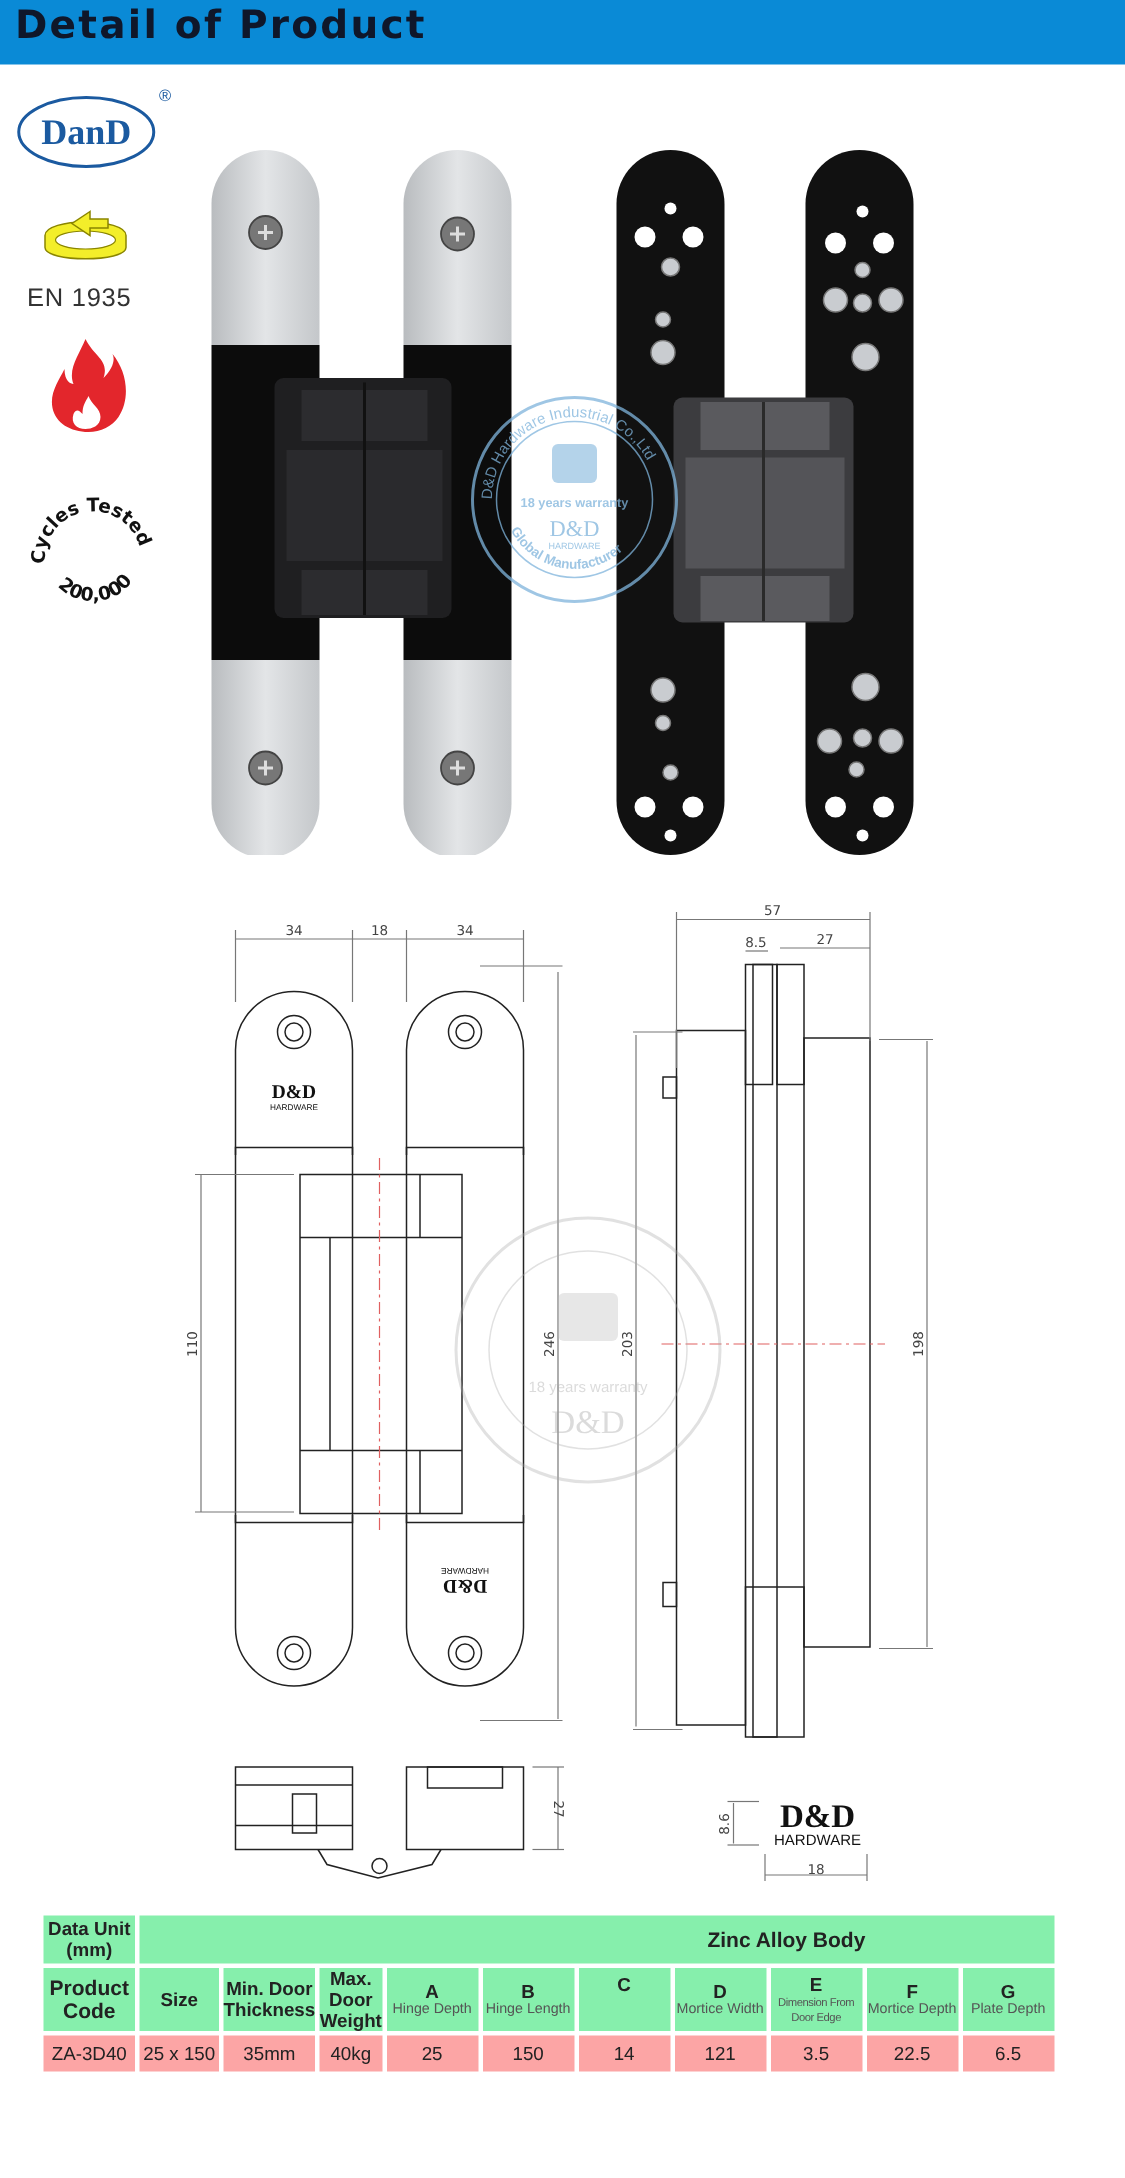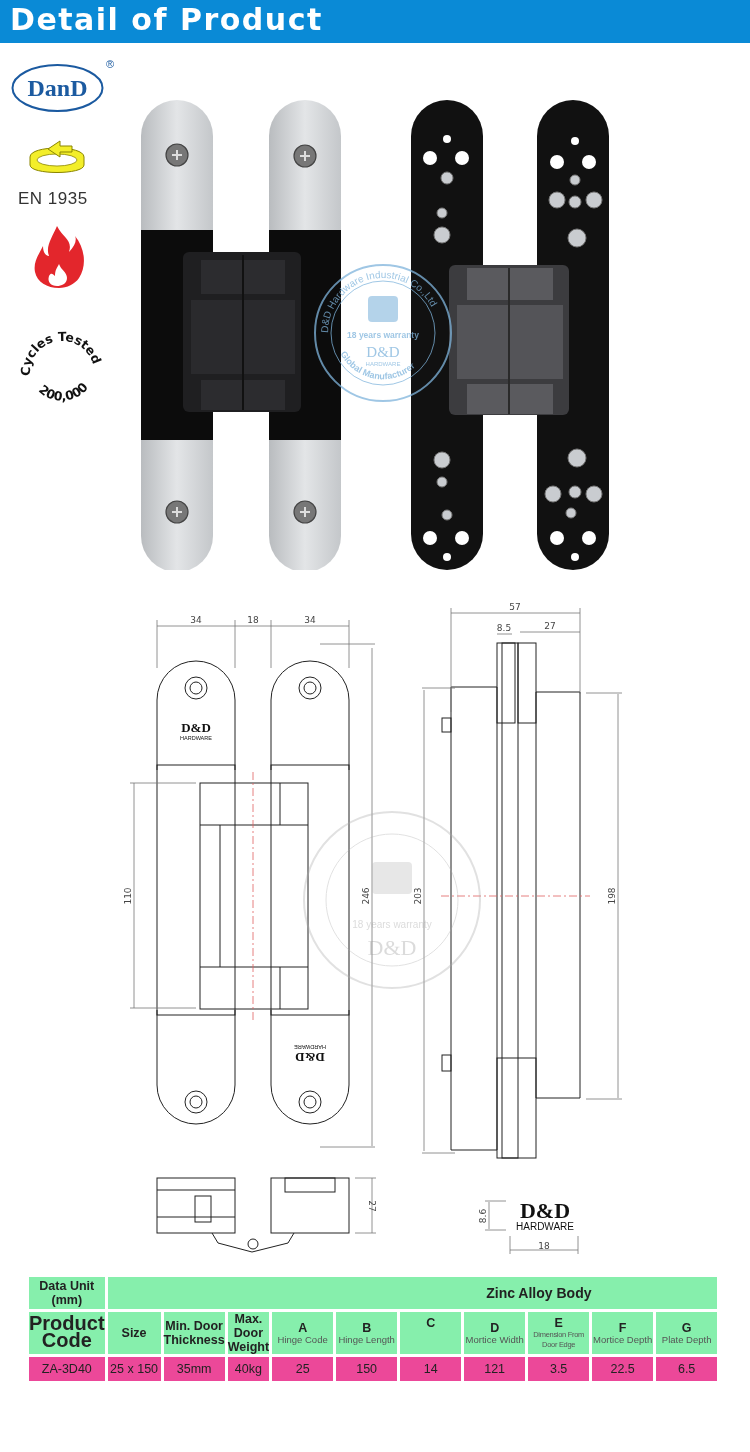--- a/index.html
+++ b/index.html
@@ -1,35 +1,35 @@
 <!DOCTYPE html>
 <html><head>
 <meta charset="utf-8">
 <style>
   * { box-sizing: border-box; margin: 0; padding: 0; }
   html, body { width: 750px; height: 1452px; background: #ffffff; overflow: hidden; }
   body { position: relative; font-family: "Liberation Sans", sans-serif; color: #222; }
 
   .banner { position: absolute; left: 0; top: 0; width: 750px; height: 43px; background: #0a8ad6; }
-  .banner-title { position: absolute; left: 10px; top: 2px; font-size: 30px; font-weight: bold; color: #ffffff; letter-spacing: 1.5px; font-family: "DejaVu Sans", sans-serif; }
+  .banner-title { position: absolute; left: 10px; top: 2px; font-size: 26px; font-weight: bold; color: #0f172a; letter-spacing: 1.5px; font-family: "DejaVu Sans", sans-serif; }
 
   .abs { position: absolute; }
 
   
   .dand-logo { left: 10px; top: 62px; width: 95px; height: 52px; }
   .reg-mark { left: 106px; top: 58px; font-size: 11px; color: #1b5aa0; }
   .en-label { left: 18px; top: 189px; font-size: 17px; color: #333; letter-spacing: 0.5px; }
 
   
   .spec-table { position: absolute; left: 26px; top: 1274px; border-collapse: separate; border-spacing: 3px; }
   .spec-table td { text-align: center; vertical-align: middle; font-size: 12.5px; color: #222; }
   .th { background: #86efac; font-weight: bold; font-size: 13px; line-height: 14px; }
   .th .sub { display: block; font-weight: normal; font-size: 9.5px; color: #555; line-height: 10px; }
-  .th .big { font-size: 20px; }
-  .td { background: #ec4899; height: 24px; }
+  .th .big { font-size: 14px; }
+  .td { background: #fca5a5; height: 24px; }
   .unit-cell { width: 61px; height: 32px; font-size: 12px; }
   .body-cell { text-align: center; padding-left: 0; font-size: 14px !important; }
 </style>
 </head>
 <body>
 
 <div class="banner">
   <div class="banner-title">Detail of Product</div>
 </div>
 
@@ -294,21 +294,21 @@
     </td>
     <td class="th body-cell" colspan="10">
       <span style="display:block;padding-left:253px;">Zinc  Alloy  Body</span>
     </td>
   </tr>
   <tr>
     <td class="th" style="height:42px;width:61px;"><span class="big">Product Code</span></td>
     <td class="th" style="width:53px;"><span>Size</span></td>
     <td class="th" style="width:61px;"><span>Min. Door Thickness</span></td>
     <td class="th" style="width:40px;"><span>Max. Door Weight</span></td>
-    <td class="th" style="width:61px;"><span>A</span><span class="sub">Hinge Code</span></td>
+    <td class="th" style="width:61px;"><span>A</span><span class="sub">Hinge Depth</span></td>
     <td class="th" style="width:61px;"><span>B</span><span class="sub">Hinge Length</span></td>
     <td class="th" style="width:61px;vertical-align:top;padding-top:4px;"><span>C</span></td>
     <td class="th" style="width:61px;"><span>D</span><span class="sub">Mortice Width</span></td>
     <td class="th" style="width:61px;"><span>E</span><span class="sub" style="font-size:7.5px;letter-spacing:-0.3px;">Dimension From Door Edge</span></td>
     <td class="th" style="width:61px;"><span>F</span><span class="sub">Mortice Depth</span></td>
     <td class="th" style="width:61px;"><span>G</span><span class="sub">Plate Depth</span></td>
   </tr>
   <tr>
     <td class="td">ZA-3D40</td>
     <td class="td">25 x 150</td>

